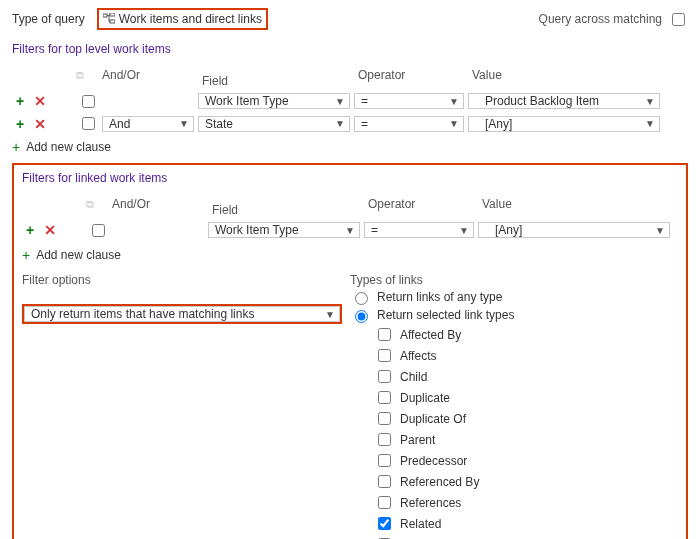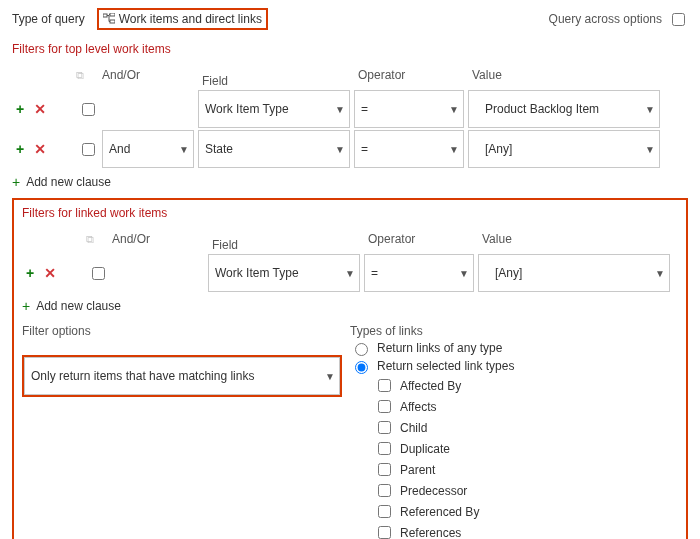--- a/index.html
+++ b/index.html
@@ -21,21 +21,21 @@
   .qtype { display: flex; align-items: center; gap: 12px; }
   .highlight-red {
     border: 2px solid #d83b01;
     padding: 2px 4px;
     display: inline-flex;
     align-items: center;
     gap: 4px;
     font-size: 12px;
   }
   .qacross { display: flex; align-items: center; gap: 6px; color: #555; }
-  .section-title { color: #b91c1c; margin: 4px 0 6px 0; }
+  .section-title { color: #4c1d95; margin: 4px 0 6px 0; }
   .hdr-row {
     display: flex;
     align-items: center;
     color: #555;
     font-size: 12px;
   }
   .col-spacer { width: 64px; }
   .col-chk { width: 26px; }
   .col-andor { width: 100px; }
   .col-field { width: 156px; margin-top: 12px; }
@@ -59,21 +59,21 @@
     line-height: 1;
   }
   .plus { color: #107c10; }
   .xred { color: #d13438; }
   .chk {
     width: 13px;
     height: 13px;
   }
   .dd {
     border: 1px solid #c8c8c8;
-    height: 38px;
+    height: 16px;
     display: flex;
     align-items: center;
     justify-content: space-between;
     padding: 0 4px 0 6px;
     font-size: 12px;
     background: #fff;
   }
   .dd .chev { font-size: 10px; color: #555; }
   .w-andor { width: 92px; }
   .w-field { width: 152px; }
@@ -126,21 +126,21 @@
           <rect x="0" y="1" width="4" height="3" fill="none" stroke="#555" stroke-width="1"></rect>
           <rect x="7" y="0" width="5" height="3" fill="none" stroke="#555" stroke-width="1"></rect>
           <rect x="7" y="7" width="5" height="3" fill="none" stroke="#555" stroke-width="1"></rect>
           <path d="M4 2.5 H6 V8.5 H7 M6 1.5 H7" fill="none" stroke="#555" stroke-width="1"></path>
         </svg>
       </span>
       <span>Work items and direct links</span>
     </span>
   </div>
   <div class="qacross">
-    <span>Query across options</span>
+    <span>Query across matching</span>
     <input type="checkbox" class="chk" style="">
   </div>
 </div>
 
 <div class="section-title">Filters for top level work items</div>
 
 <div class="hdr-row">
   <div class="col-spacer"></div>
   <div class="col-chk"><span class="grpicon">⧉</span></div>
   <div class="col-andor">And/Or</div>
@@ -267,20 +267,24 @@
           <div class="cb-row">
             <input type="checkbox" class="chk" style="">
             <span>Child</span>
           </div>
           <div class="cb-row">
             <input type="checkbox" class="chk" style="">
             <span>Duplicate</span>
           </div>
           <div class="cb-row">
             <input type="checkbox" class="chk" style="">
+            <span>Duplicate Of</span>
+          </div>
+          <div class="cb-row">
+            <input type="checkbox" class="chk" style="">
             <span>Parent</span>
           </div>
           <div class="cb-row">
             <input type="checkbox" class="chk" style="">
             <span>Predecessor</span>
           </div>
           <div class="cb-row">
             <input type="checkbox" class="chk" style="">
             <span>Referenced By</span>
           </div>

